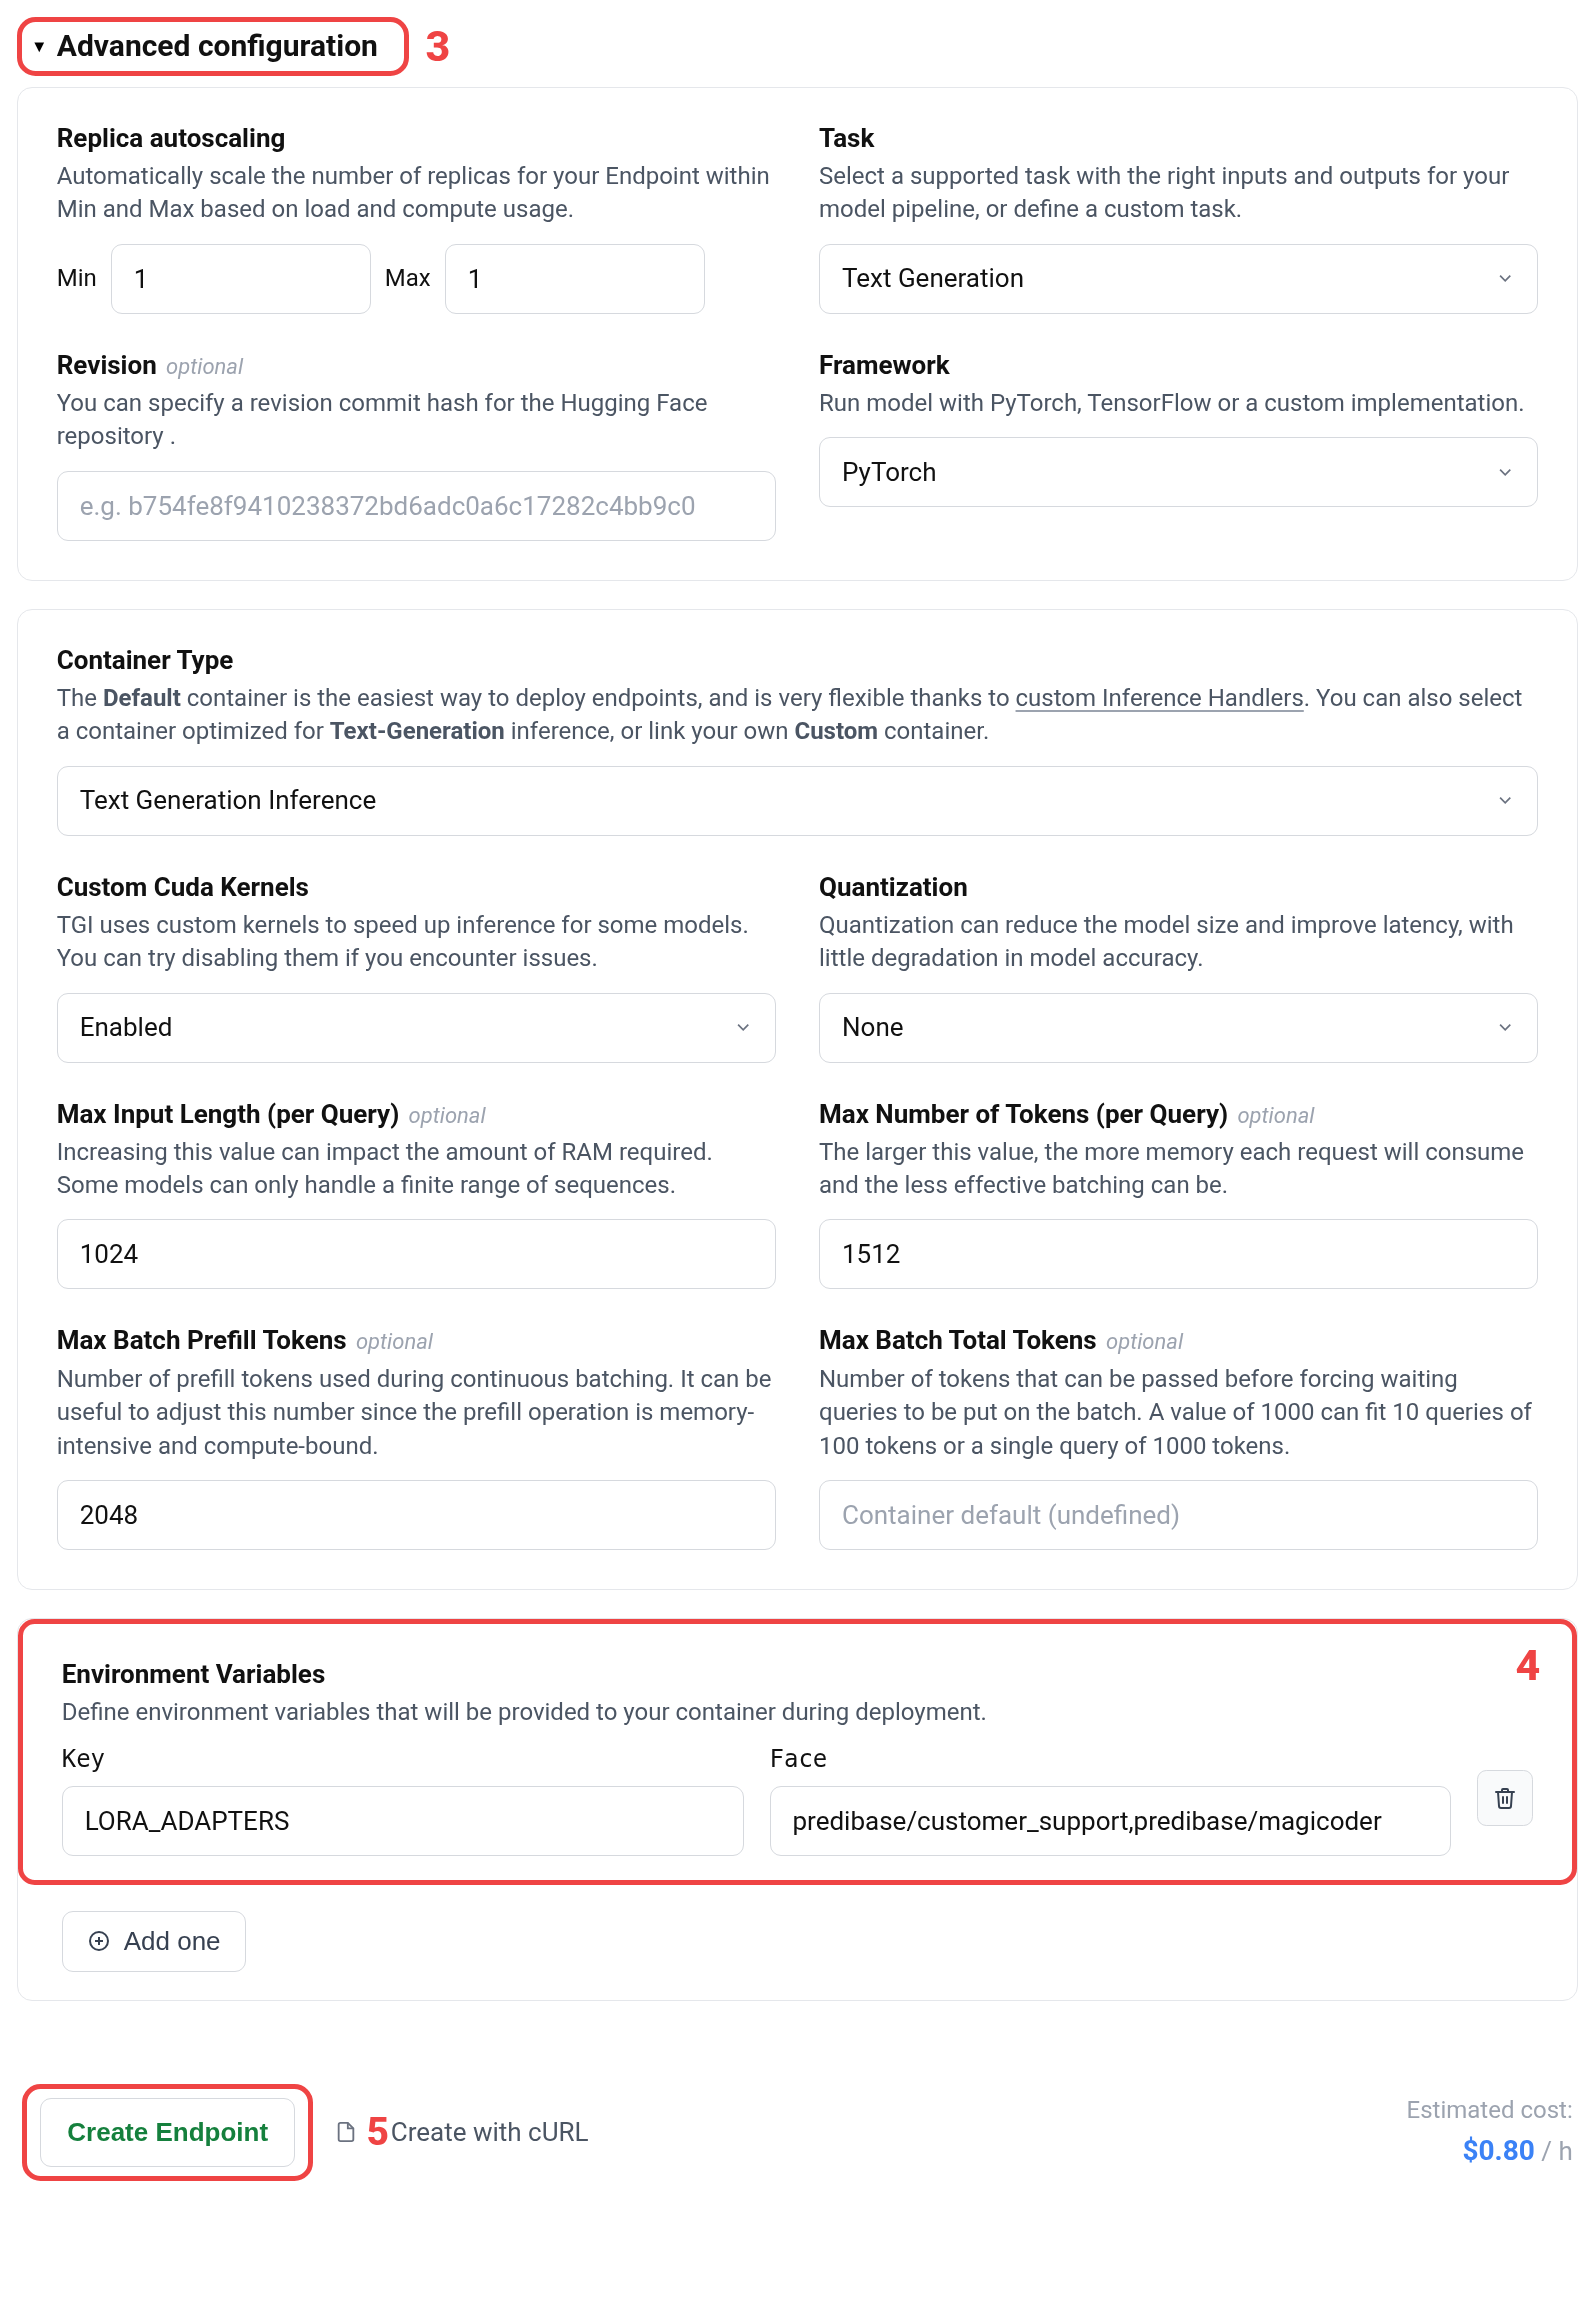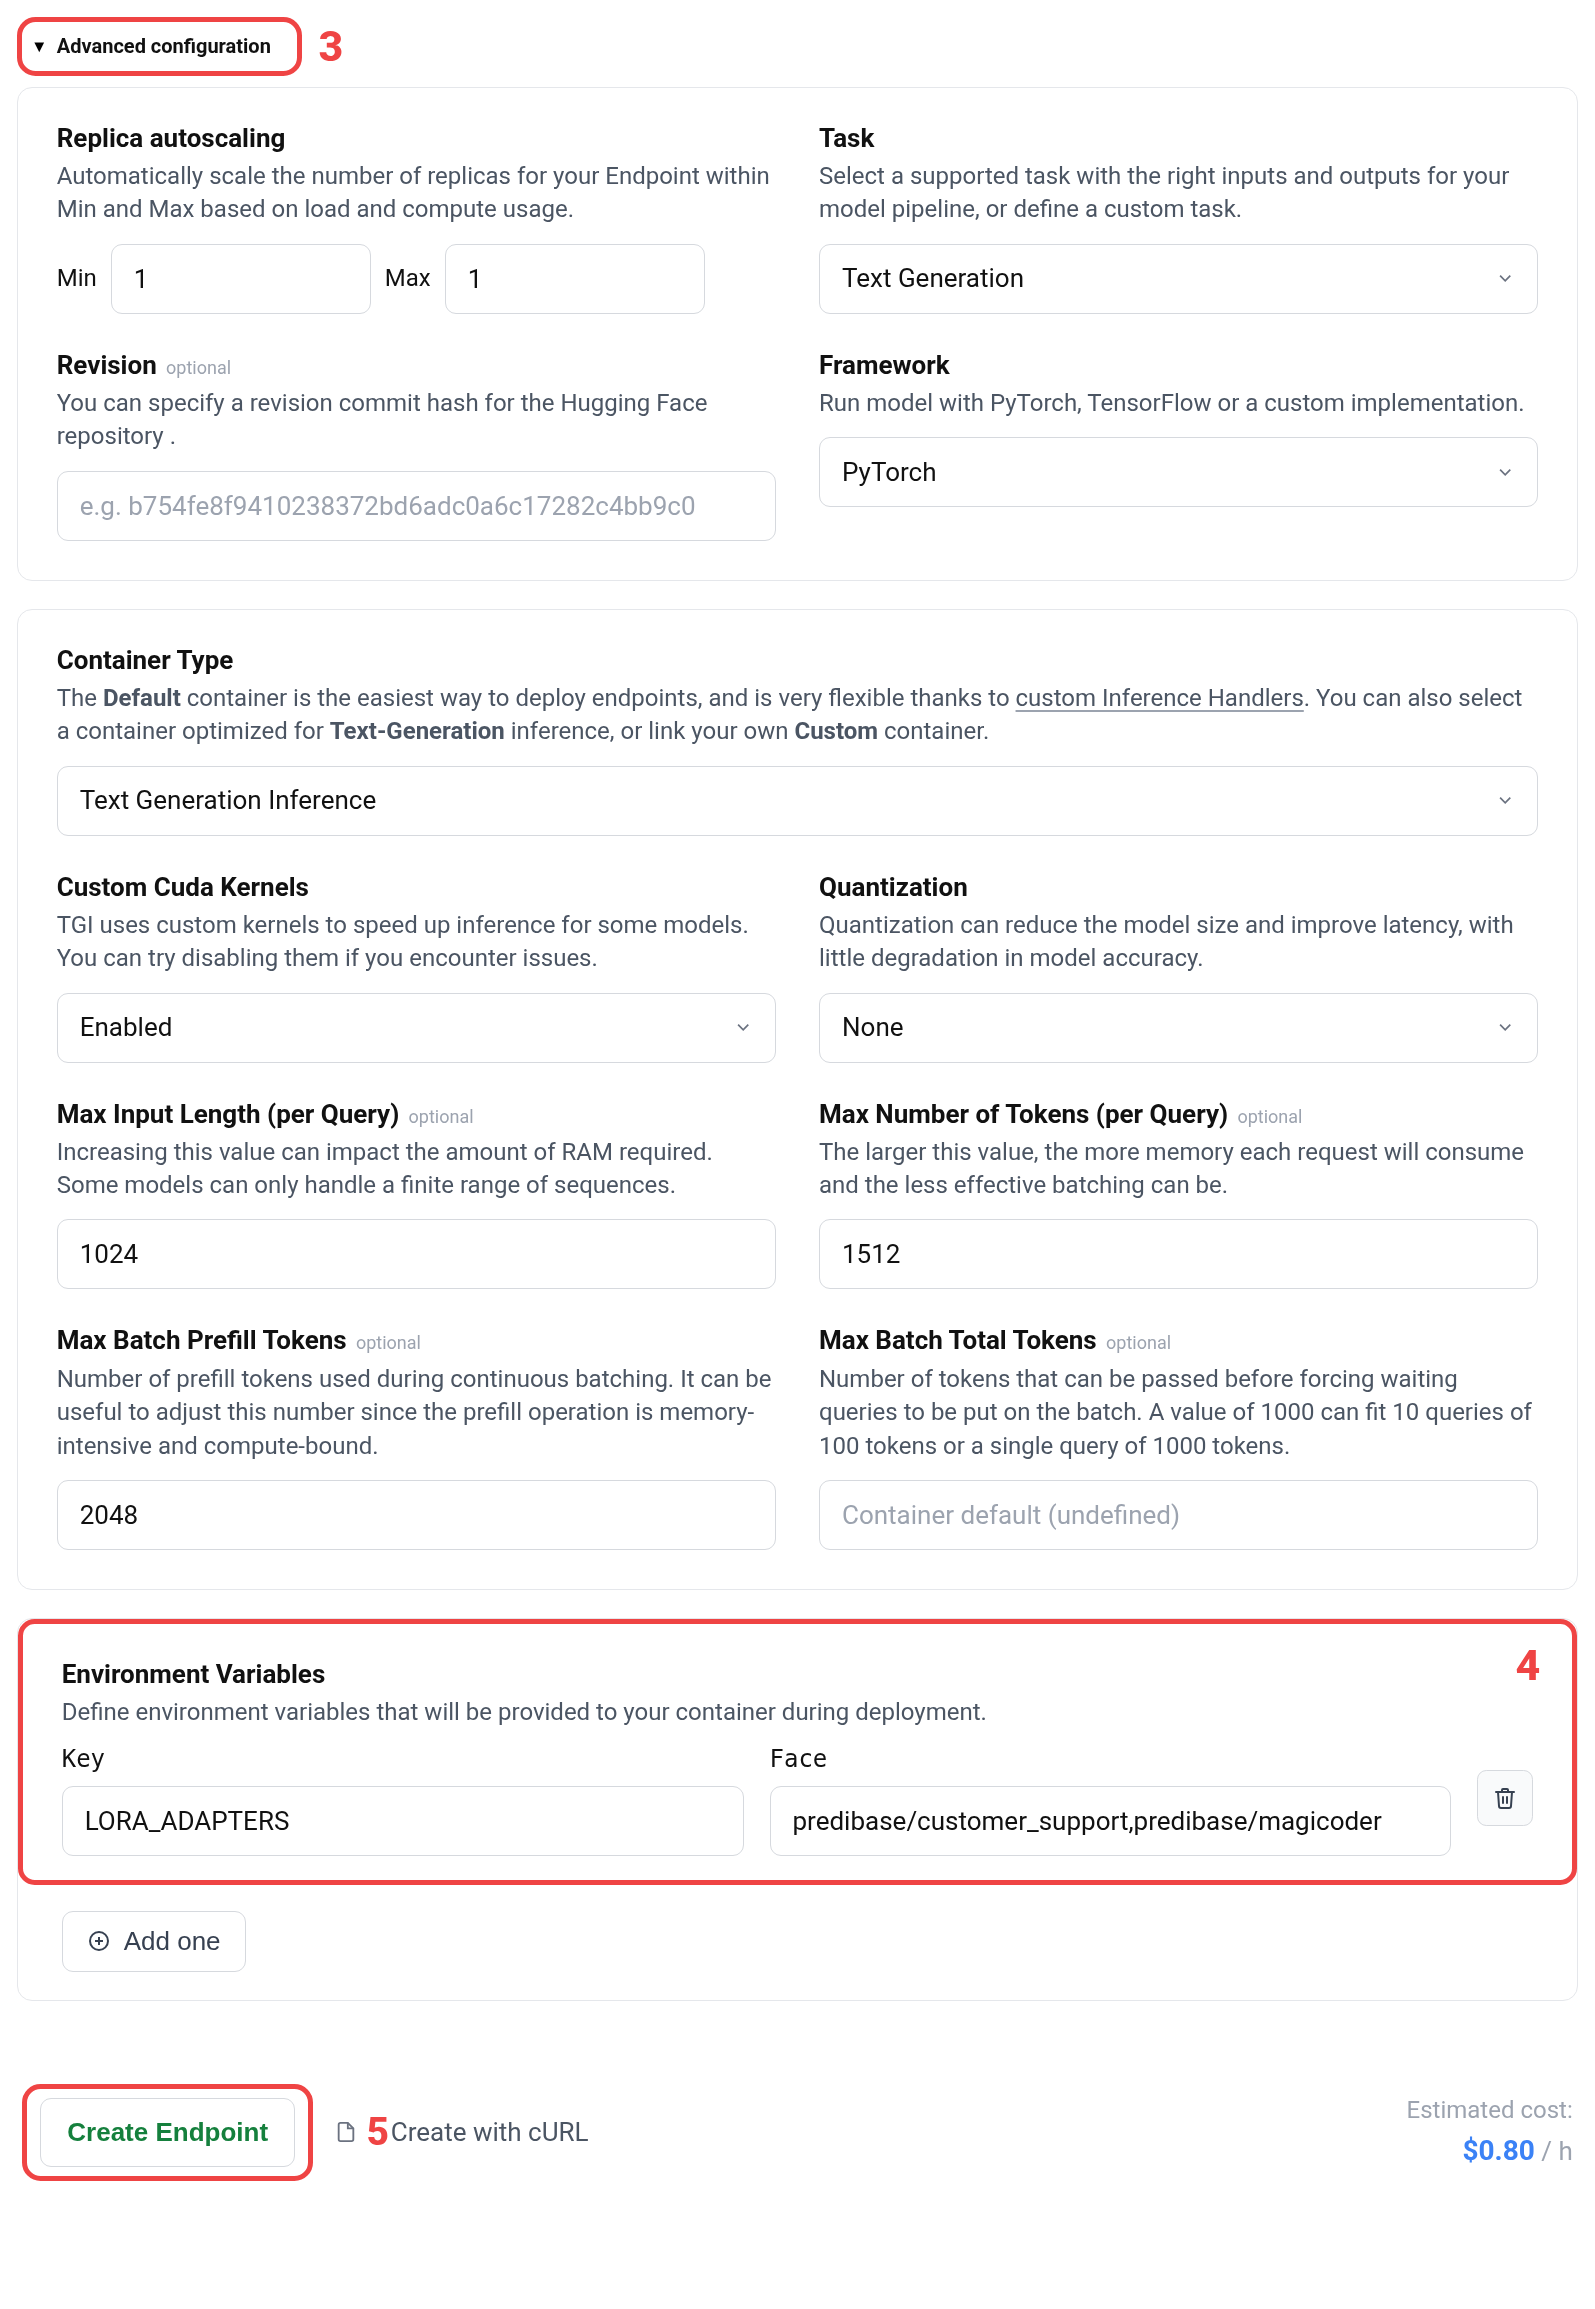--- a/index.html
+++ b/index.html
@@ -35,32 +35,32 @@
   .summary-box{
     border:5.6px solid var(--anno);
     border-radius:18.6px;
     padding:3.7px 26px 3.7px 9.3px;
     display:flex;
     align-items:center;
     gap:9.3px;
     height:59px;
   }
   .summary-box .tri{font-size:16.7px;color:#000;}
-  .summary-box .label{font-weight:700;font-size:20px;color:#111;}
+  .summary-box .label{font-weight:700;font-size:30px;color:#111;}
   .anno-num{color:var(--anno);font-weight:800;font-size:43px;line-height:1;}
   .panel{
     border:0.9px solid var(--panel-border);
     border-radius:15px;
     padding:32px 39px 39px;
     margin-bottom:28px;
   }
   .two-col{display:flex;gap:43px;}
   .col{flex:1;min-width:0;}
   .field-title{font-weight:700;font-size:26px;color:#111;margin:0 0 3.7px;}
-  .opt-tag{color:var(--muted);font-size:18px;font-weight:400;margin-left:9.3px;}
+  .opt-tag{color:var(--muted);font-size:22px;font-weight:400;margin-left:9.3px;font-style:italic;}
   .field-desc{color:var(--text-mid);font-size:24px;margin:0 0 16.7px;}
   .inline-row{display:flex;align-items:center;gap:14px;margin-top:9.3px;}
   .mini-label{font-size:24px;color:#111;}
   input[type=text],.select,.num-input{
     border:0.9px solid var(--input-border);
     border-radius:11px;
     height:70px;
     font-size:26px;
     padding:0 22px;
     background:#fff;

